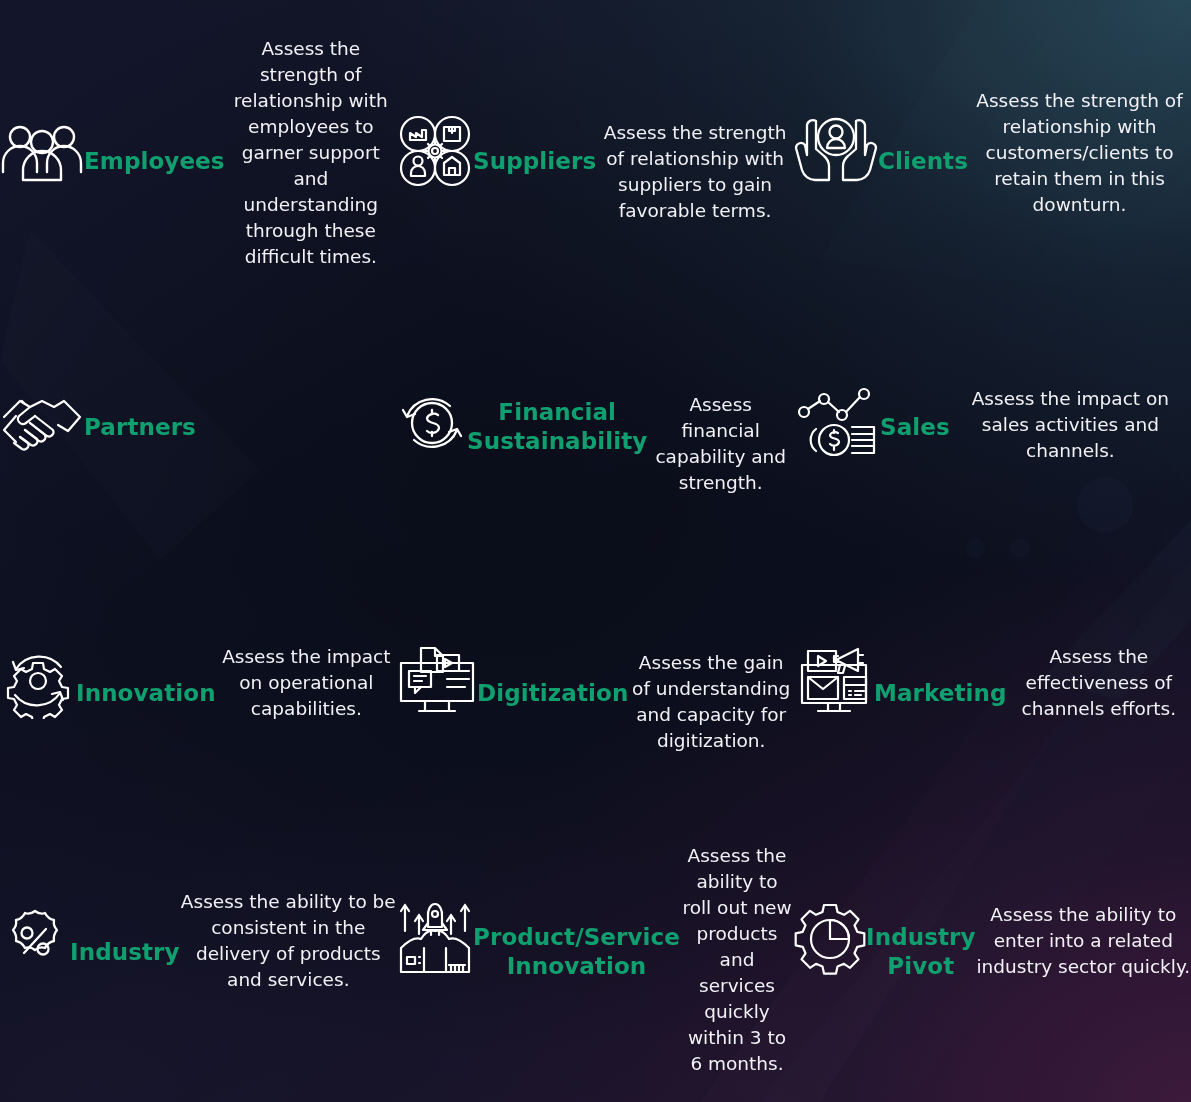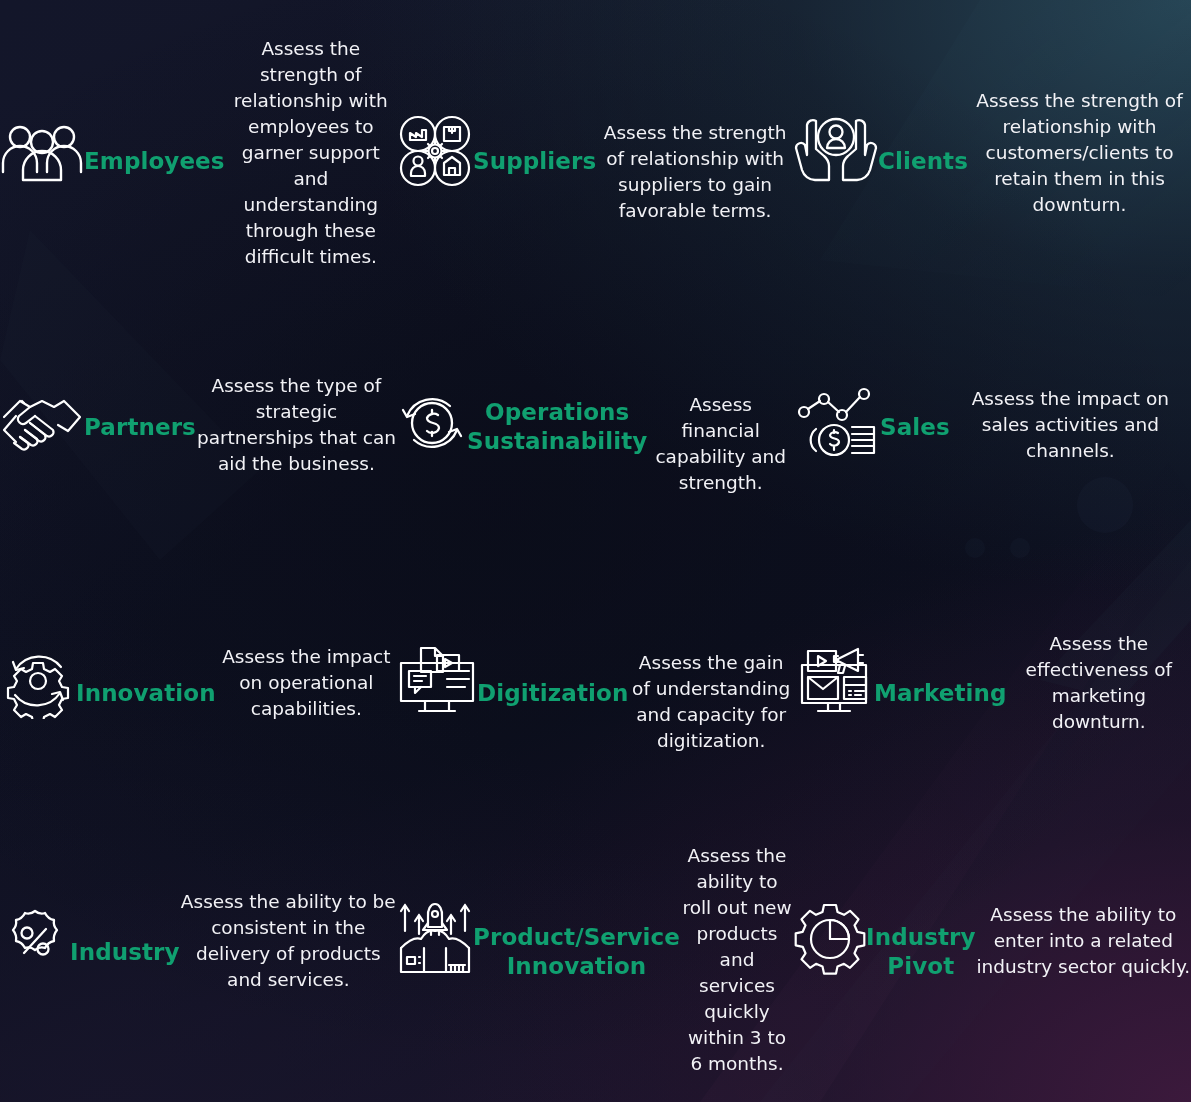--- a/index.html
+++ b/index.html
@@ -164,36 +164,35 @@
         <path d="M30 20 l-11 9 a5 5 0 0 0 7 7 l9 -7"></path>
         <path d="M35 29 l18 14 a4.5 4.5 0 0 1 -6 6 l-17 -13"></path>
         <path d="M30 36 l15 12 a4.5 4.5 0 0 1 -6 6 l-14 -11"></path>
         <path d="M25 43 l12 9 a4.5 4.5 0 0 1 -6 6 l-11 -8"></path>
         <path d="M20 50 l8 6 a4.5 4.5 0 0 1 -6 6 l-8 -6"></path>
         <path d="M16 29 L4 43 l12 12"></path>
         <path d="M22 14 l2 2"></path>
       </svg>
     </div>
     <div class="card-title">Partners</div>
-    <div class="card-desc">Assess the type of strategic partnerships that can aid the business.</div>
   </div>
 
   <div class="cell r1 c1">
     <div class="icon-wrap">
       <svg width="70" height="70" viewBox="0 0 70 70" fill="none" stroke="#ffffff" stroke-width="2.3" stroke-linecap="round" stroke-linejoin="round">
         <circle cx="35" cy="35" r="20"></circle>
         <path d="M41 27 a7 6 0 0 0 -11 3 c0 7 12 3 12 10 a7 6 0 0 1 -12 3"></path>
         <path d="M35 22 v4 M35 44 v4"></path>
         <path d="M10 28 a27 27 0 0 1 43 -10"></path>
         <path d="M6 22 l4 7 l8 -3"></path>
         <path d="M60 42 a27 27 0 0 1 -43 10"></path>
         <path d="M64 48 l-4 -7 l-8 3"></path>
       </svg>
     </div>
-    <div class="card-title">Operations Sustainability</div>
+    <div class="card-title">Financial Sustainability</div>
     <div class="card-desc">Assess financial capability and strength.</div>
   </div>
 
   <div class="cell r1 c2">
     <div class="icon-wrap">
       <svg width="86" height="74" viewBox="0 0 86 74" fill="none" stroke="#ffffff" stroke-width="2.2" stroke-linecap="round" stroke-linejoin="round">
         <circle cx="10" cy="26" r="5"></circle>
         <circle cx="30" cy="13" r="5"></circle>
         <circle cx="48" cy="29" r="5"></circle>
         <circle cx="70" cy="8" r="5"></circle>
@@ -252,21 +251,21 @@
         <path d="M44 14 l20 -10 v22 l-20 -10 z"></path>
         <path d="M44 11 h-4 v6 h4"></path>
         <path d="M46 20 l-2 8 h5 l2 -7"></path>
         <path d="M64 10 h5 M64 18 h5"></path>
         <path d="M14 32 h30 v22 h-30 z M14 32 l15 12 l15 -12"></path>
         <path d="M50 32 h22 v22 h-22 z M50 40 h22"></path>
         <path d="M55 46 h2 M61 46 h9 M55 50 h2 M61 50 h6"></path>
       </svg>
     </div>
     <div class="card-title">Marketing</div>
-    <div class="card-desc">Assess the effectiveness of marketing downturn.</div>
+    <div class="card-desc">Assess the effectiveness of channels efforts.</div>
   </div>
 
   <div class="cell r3 c0">
     <div class="icon-wrap">
       <svg width="70" height="70" viewBox="0 0 70 70" fill="none" stroke="#ffffff" stroke-width="2.3" stroke-linecap="round" stroke-linejoin="round">
         <path d="M35 3
                  q5 4 10 2 q3 6 9 7 q-1 6 3 10 q-4 5 -3 11 q-6 1 -9 7 q-5 -2 -10 2 q-5 -4 -10 -2 q-3 -6 -9 -7 q1 -6 -3 -11 q4 -4 3 -10 q6 -1 9 -7 q5 2 10 -2 z" transform="translate(0,4)"></path>
         <circle cx="27" cy="29" r="5.5"></circle>
         <circle cx="43" cy="45" r="5.5"></circle>
         <path d="M46 25 L24 49"></path>

